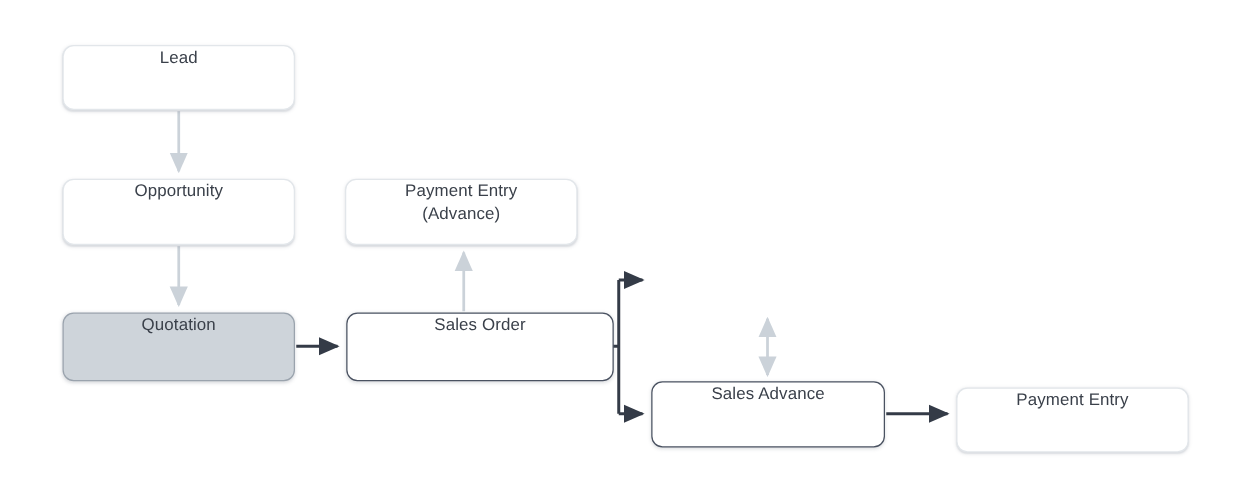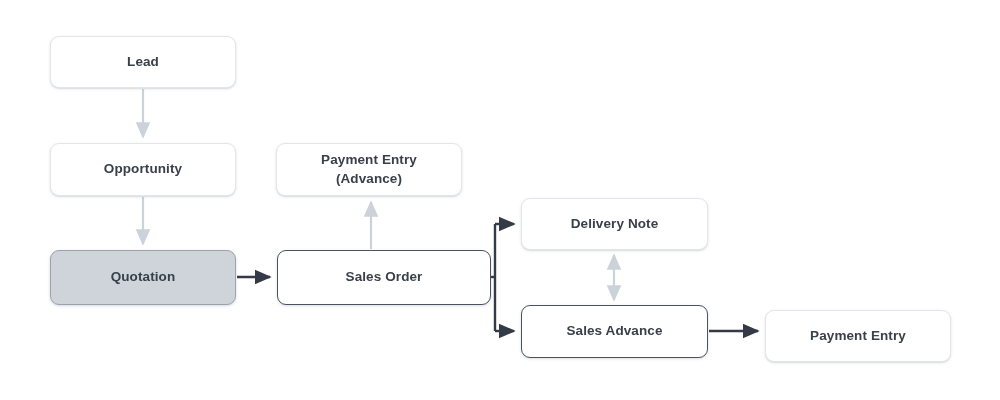--- a/index.html
+++ b/index.html
@@ -22,33 +22,31 @@
     left: 0;
     top: 0;
     width: 1000px;
     height: 400px;
     pointer-events: none;
   }
   .node {
     position: absolute;
     box-sizing: border-box;
     display: flex;
-    align-items: center;
     justify-content: center;
     text-align: center;
     border-radius: 9px;
     background: #ffffff;
     border: 1px solid #e2e6ea;
     box-shadow: 0 1px 3px rgba(100,110,125,0.18), 0 1px 1px rgba(100,110,125,0.10);
     font-size: 13.5px;
     line-height: 1.35;
     color: #3a404a;
     letter-spacing: 0.1px;
     z-index: 2;
-    font-weight: bold;
   }
   .node.active {
     border: 1.6px solid #4a5261;
     box-shadow: 0 1px 3px rgba(90,100,115,0.22);
   }
   .node.selected {
     background: #ced4da;
     border: 1.4px solid #9aa3ad;
     box-shadow: 0 1px 3px rgba(90,100,115,0.25);
   }
@@ -121,23 +119,20 @@
 
   <div class="node" id="node-payment-entry-advance" style="left: 276px; top: 143px; width: 186px; height: 53px;">
     <span class="node-label">Payment Entry
 (Advance)</span>
   </div>
 
   <div class="node active" id="node-sales-order" style="left: 277px; top: 250px; width: 214px; height: 55px;">
     <span class="node-label">Sales Order</span>
   </div>
 
-  <div class="node" id="node-delivery-note" style="left: 521px; top: 198px; width: 187px; height: 52px;">
-    <span class="node-label">Delivery Note</span>
-  </div>
 
   <div class="node active" id="node-sales-invoice" style="left: 521px; top: 305px; width: 187px; height: 53px;">
     <span class="node-label">Sales Advance</span>
   </div>
 
   <div class="node" id="node-payment-entry" style="left: 765px; top: 310px; width: 186px; height: 52px;">
     <span class="node-label">Payment Entry</span>
   </div>
 
 </div>

